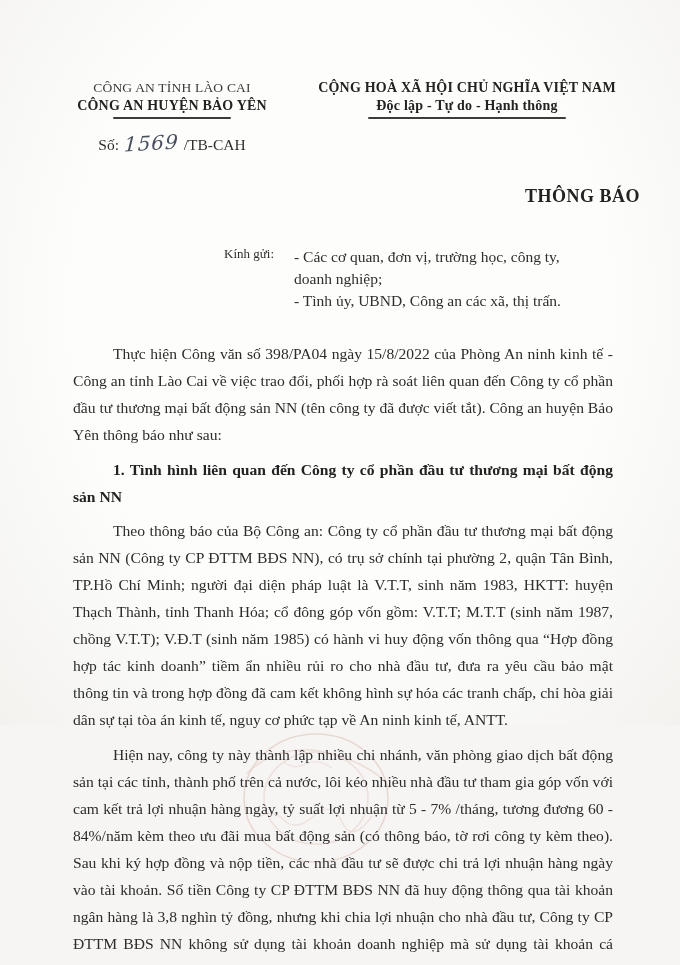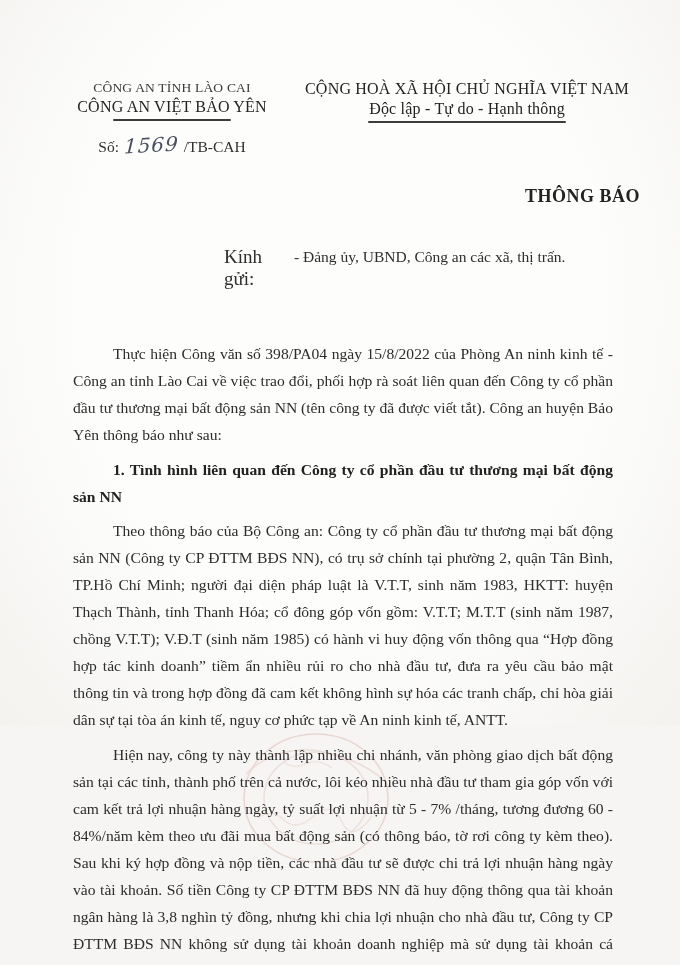--- a/index.html
+++ b/index.html
@@ -20,21 +20,21 @@
   .stamp { position: absolute; left: 228px; top: 722px; z-index: 0; }
 
   
   .header {
     position: absolute; left: 58px; top: 80px; right: 32px;
     display: flex; z-index: 1;
   }
   .header-left { width: 228px; text-align: center; }
   .header-right { flex: 1; text-align: center; }
   .h-small { font-size: 13.5px; letter-spacing: 0.2px; color: #3a3a3a; }
-  .h-bold  { font-size: 16px; font-weight: normal; letter-spacing: 0.2px; color: #232323; margin-top: 2px; }
+  .h-bold  { font-size: 14px; font-weight: bold; letter-spacing: 0.2px; color: #232323; margin-top: 2px; }
   .rule { height: 2px; background: #3c3c3c; margin: 3px auto 0 auto; border-radius: 1px; }
   .rule-left  { width: 118px; }
   .rule-right { width: 198px; }
   .doc-number { margin-top: 12px; font-size: 15.5px; color: #303030; }
   .handwritten {
     display: inline-block;
     font-family: "DejaVu Serif", serif;
     font-style: italic;
     font-size: 20px;
     color: #48505e;
@@ -44,21 +44,21 @@
   }
   .dateline { margin-top: 10px; font-size: 15px; font-style: italic; color: #2f2f2f; }
 
   
   .title-block { position: absolute; left: 60px; right: 40px; top: 186px; text-align: right; z-index: 1; }
   .title { font-size: 18px; font-weight: bold; letter-spacing: 0.5px; color: #222; }
   .subtitle { font-size: 15px; font-weight: bold; margin-top: 5px; color: #232323; }
 
   
   .salutation { position: absolute; left: 224px; top: 246px; display: flex; z-index: 1; }
-  .salutation-label { font-size: 19px; color: #2e2e2e; width: 70px; }
+  .salutation-label { font-size: 13px; color: #2e2e2e; width: 70px; }
   .recipients { width: 278px; font-size: 15.5px; line-height: 22px; color: #2e2e2e; }
 
   
   .body {
     position: absolute; left: 73px; top: 340px; width: 540px; z-index: 1;
     font-size: 15.6px; line-height: 27px; text-align: justify; color: #2c2c2c;
   }
   .para { margin: 0 0 8px 0; text-indent: 40px; }
   .para.heading { font-weight: bold; color: #222; margin-bottom: 7px; }
 </style>
@@ -74,21 +74,21 @@
         <ellipse cx="88" cy="76" rx="52" ry="46" opacity="0.7"></ellipse>
         <path d="M18 52 C 40 30, 70 24, 96 30 S 150 48, 162 66" opacity="0.8"></path>
         <path d="M30 96 q 14 -10 26 2 t 30 -4 t 28 6 t 30 -6" opacity="0.6"></path>
         <path d="M56 40 q 10 8 22 2 t 26 4" opacity="0.5"></path>
       </g>
     </svg>
 
     <div class="header">
       <div class="header-left">
         <div class="h-small">CÔNG AN TỈNH LÀO CAI</div>
-        <div class="h-bold">CÔNG AN VIỆT BẢO YÊN</div>
+        <div class="h-bold">CÔNG AN HUYỆN BẢO YÊN</div>
         <div class="rule rule-left"></div>
         <div class="doc-number">
           <span>Số:</span>
           <span class="handwritten">1569</span>
           <span>/TB-CAH</span>
         </div>
       </div>
       <div class="header-right">
         <div class="h-bold" style="margin-top:0;">CỘNG HOÀ XÃ HỘI CHỦ NGHĨA VIỆT NAM</div>
         <div class="h-bold">Độc lập - Tự do - Hạnh thông</div>
@@ -96,21 +96,22 @@
       </div>
     </div>
 
     <div class="title-block">
       <div class="title">THÔNG BÁO</div>
     </div>
 
     <div class="salutation">
       <div class="salutation-label">Kính gửi:</div>
       <div class="recipients">
-        <div>- Đảng ủy, UBND, Công an các xã, thị trấn.</div>
+        <div>- Các cơ quan, đơn vị, trường học, công ty, doanh nghiệp;</div>
+        <div>- Tình ủy, UBND, Công an các xã, thị trấn.</div>
       </div>
     </div>
 
     <div class="body">
       <p class="para">Thực hiện Công văn số 398/PA04 ngày 15/8/2022 của Phòng An ninh kinh tế - Công an tỉnh Lào Cai về việc trao đổi, phối hợp rà soát liên quan đến Công ty cổ phần đầu tư thương mại bất động sản NN (tên công ty đã được viết tắt). Công an huyện Bảo Yên thông báo như sau:</p>
       <p class="para heading">1. Tình hình liên quan đến Công ty cổ phần đầu tư thương mại bất động sản NN</p>
       <p class="para">Theo thông báo của Bộ Công an: Công ty cổ phần đầu tư thương mại bất động sản NN (Công ty CP ĐTTM BĐS NN), có trụ sở chính tại phường 2, quận Tân Bình, TP.Hồ Chí Minh; người đại diện pháp luật là V.T.T, sinh năm 1983, HKTT: huyện Thạch Thành, tỉnh Thanh Hóa; cổ đông góp vốn gồm: V.T.T; M.T.T (sinh năm 1987, chồng V.T.T); V.Đ.T (sinh năm 1985) có hành vi huy động vốn thông qua “Hợp đồng hợp tác kinh doanh” tiềm ẩn nhiều rủi ro cho nhà đầu tư, đưa ra yêu cầu bảo mật thông tin và trong hợp đồng đã cam kết không hình sự hóa các tranh chấp, chỉ hòa giải dân sự tại tòa án kinh tế, nguy cơ phức tạp về An ninh kinh tế, ANTT.</p>
       <p class="para">Hiện nay, công ty này thành lập nhiều chi nhánh, văn phòng giao dịch bất động sản tại các tỉnh, thành phố trên cả nước, lôi kéo nhiều nhà đầu tư tham gia góp vốn với cam kết trả lợi nhuận hàng ngày, tỷ suất lợi nhuận từ 5 - 7% /tháng, tương đương 60 - 84%/năm kèm theo ưu đãi mua bất động sản (có thông báo, tờ rơi công ty kèm theo). Sau khi ký hợp đồng và nộp tiền, các nhà đầu tư sẽ được chi trả lợi nhuận hàng ngày vào tài khoản. Số tiền Công ty CP ĐTTM BĐS NN đã huy động thông qua tài khoản ngân hàng là 3,8 nghìn tỷ đồng, nhưng khi chia lợi nhuận cho nhà đầu tư, Công ty CP ĐTTM BĐS NN không sử dụng tài khoản doanh nghiệp mà sử dụng tài khoản cá nhân của V.T.T (Giám đốc) để chuyển tiền, hành vi này có dấu hiệu che giấu thu nhập đã chia cho các nhà đầu tư, qua đó trốn tránh nghĩa vụ kê khai thuế thu nhập cá nhân thay cho các nhà đầu tư, vi phạm Luật quản lý thuế. Ngoài ra, trong quá trình làm việc với khách hàng, nhân viên Công ty CP ĐTTM BĐS NN rất đề phòng, từ chối cung cấp hồ</p>
     </div>
 

